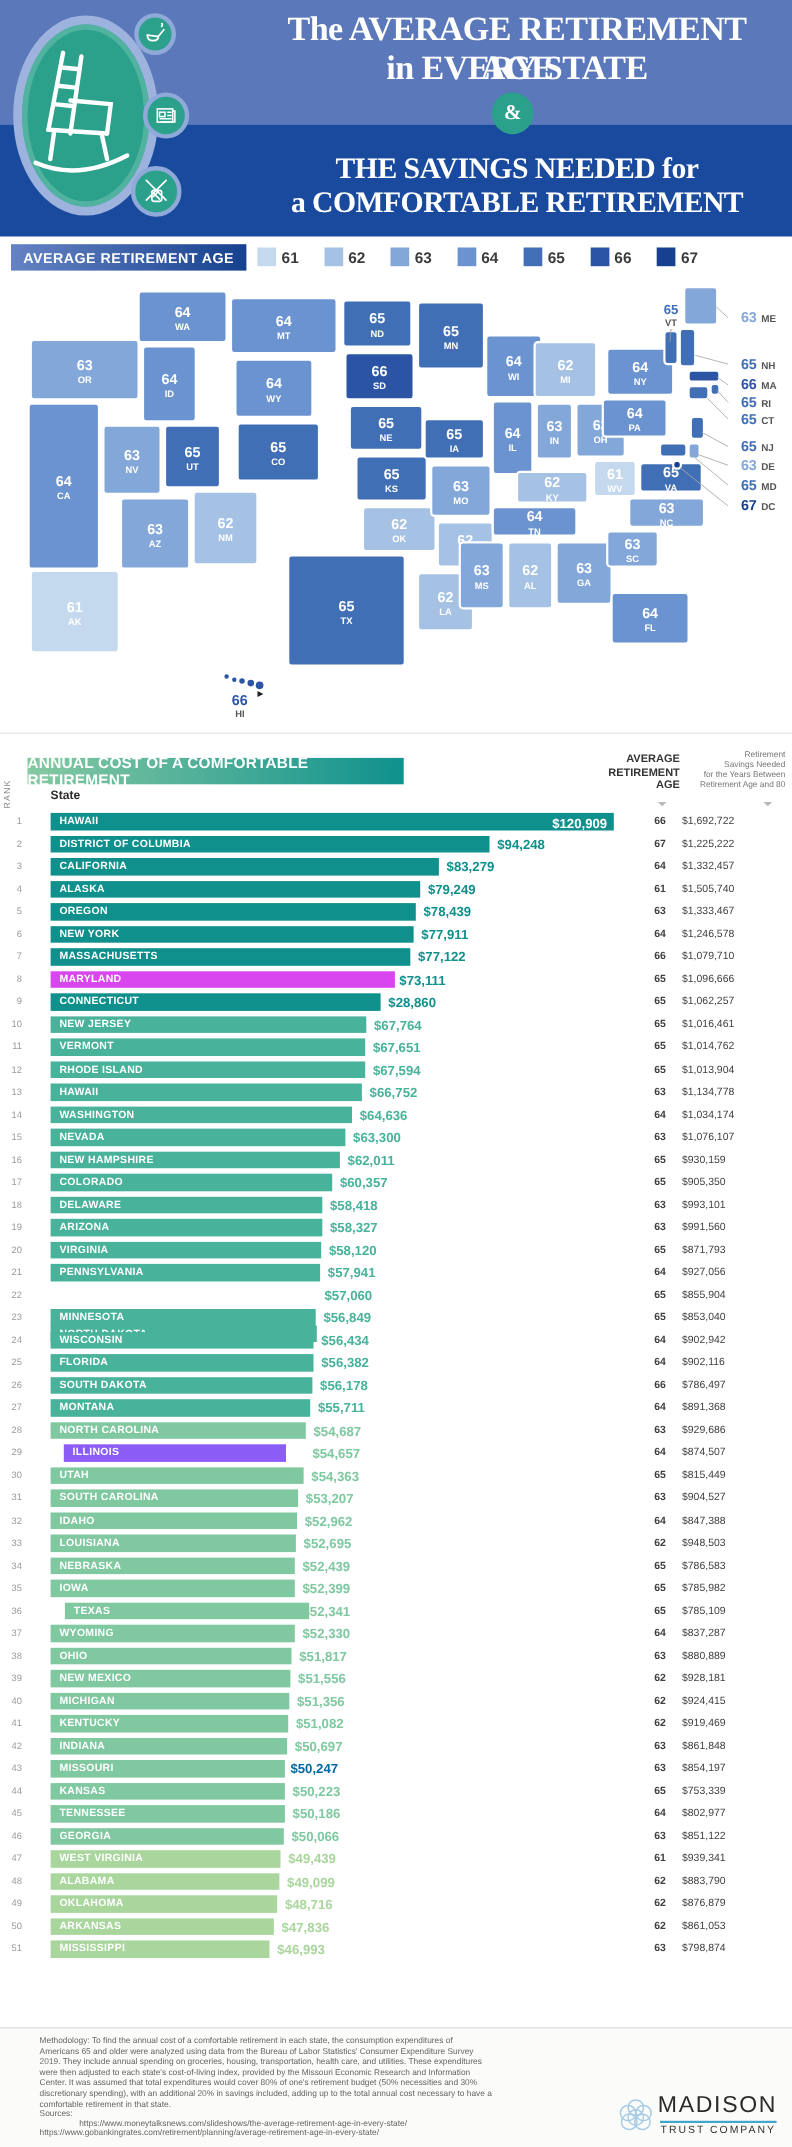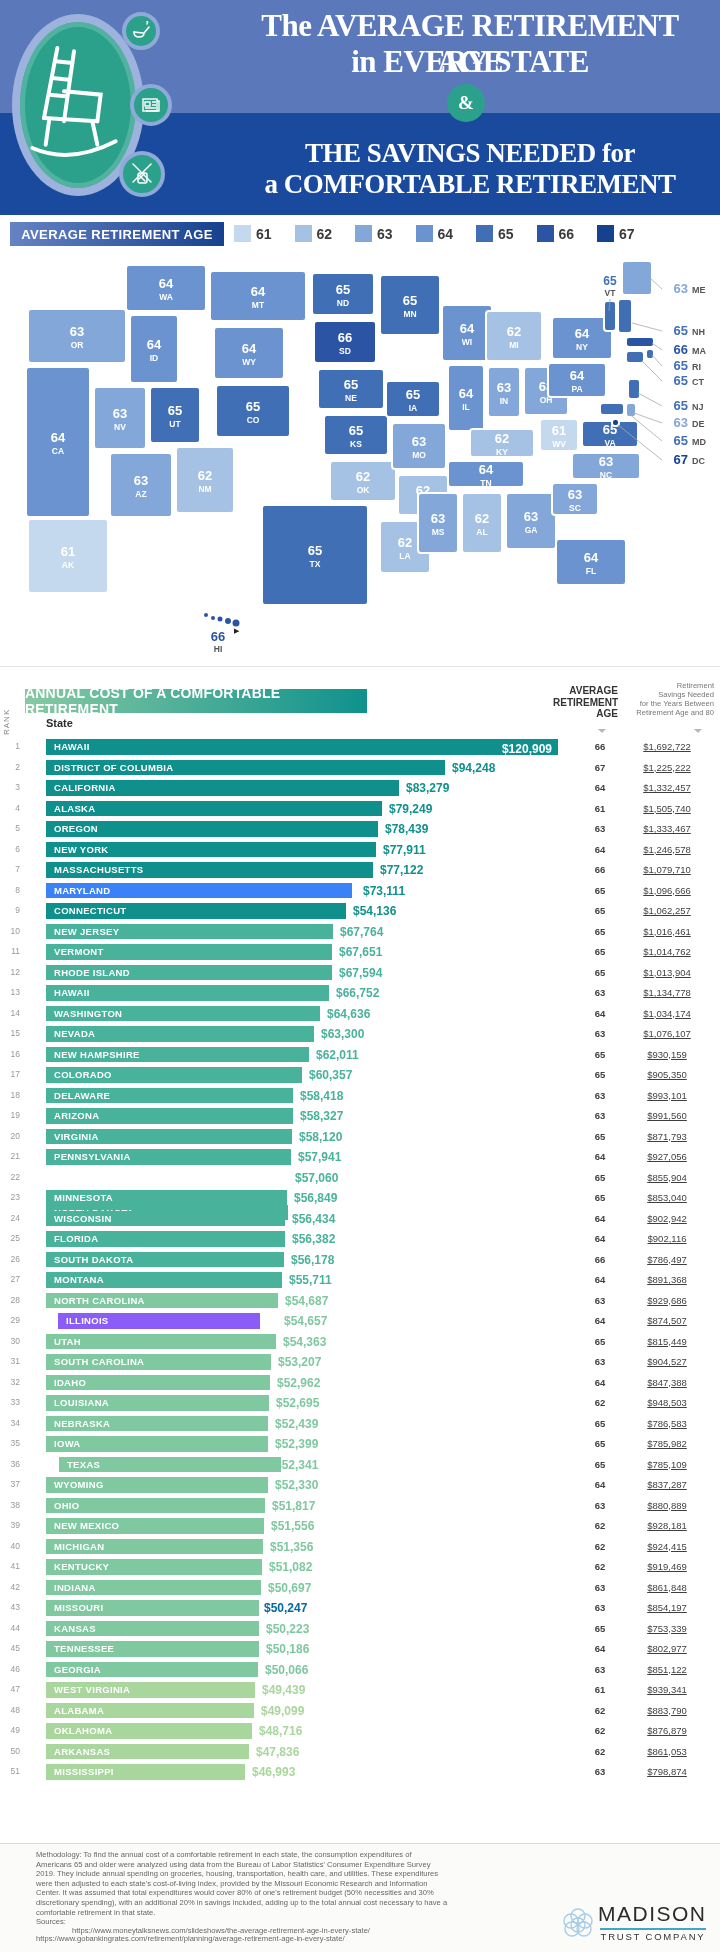--- a/index.html
+++ b/index.html
@@ -52,21 +52,21 @@
   #chev-sav{left:694px;}
   .trow{position:absolute;left:0;width:720px;height:20px;}
   .trk{position:absolute;left:0;top:4px;width:20px;text-align:right;font-size:8.5px;color:#999;}
   .tbar{position:absolute;left:46px;top:2px;height:15.5px;}
   .tst{position:absolute;left:8px;top:0;height:15.5px;line-height:15.5px;color:#fff;
     font-size:9.5px;font-weight:bold;letter-spacing:.3px;white-space:nowrap;}
   .tval{position:absolute;top:3px;font-size:12px;font-weight:bold;white-space:nowrap;}
   .tval.inside{color:#fff;right:6px;}
   .tage{position:absolute;left:580px;top:4px;width:40px;text-align:center;font-size:9.5px;
     font-weight:bold;color:#3f3f3f;}
-  .tsav{position:absolute;left:620px;top:4px;width:94px;text-align:center;font-size:9.5px;color:#3f3f3f;text-decoration:underline;}
+  .tsav{position:absolute;left:620px;top:4px;width:94px;text-align:left;font-size:9.5px;color:#3f3f3f;}
   
   #footer{position:absolute;left:0;top:1843px;width:720px;height:109px;background:#fbfbf9;
     border-top:1px solid #d9d9d9;}
   #meth{position:absolute;left:36px;top:6px;width:412px;font-size:7.6px;color:#666;line-height:9.6px;}
   #src-label{position:absolute;left:36px;top:73px;font-size:7.6px;color:#666;}
   .src{position:absolute;left:36px;font-size:7.6px;color:#666;}
   #src0{top:82px;padding-left:36px;} #src1{top:90px;}
   #logo{position:absolute;left:560px;top:58px;width:150px;height:44px;}
   #logo-name{position:absolute;left:38px;top:0px;font-size:21px;color:#2b2b2b;letter-spacing:1.5px;}
   #logo-line{position:absolute;left:40px;top:26px;width:106px;height:2px;background:#3fa8c9;}
@@ -511,28 +511,28 @@
           <div class="trk">7</div>
           <div class="tbar" style="width: 327px; background: rgb(15, 144, 141);">
             <div class="tst">MASSACHUSETTS</div>
           </div>
           <div class="tage">66</div>
           <div class="tsav">$1,079,710</div>
         </div>
         <div class="trow" style="top: 215.5px;">
           <div class="tval" style="left: 363px; color: rgb(15, 144, 141);">$73,111</div>
           <div class="trk">8</div>
-          <div class="tbar" style="width: 306px; background: #3b82f6;">
+          <div class="tbar" style="width: 272px; background: #d946ef; padding-left: 41px;">
             <div class="tst">MARYLAND</div>
           </div>
           <div class="tage">65</div>
           <div class="tsav">$1,096,666</div>
         </div>
         <div class="trow" style="top: 236px;">
-          <div class="tval" style="left: 353px; color: rgb(15, 144, 141);">$54,136</div>
+          <div class="tval" style="left: 353px; color: rgb(15, 144, 141);">$28,860</div>
           <div class="trk">9</div>
           <div class="tbar" style="width: 300px; background: rgb(15, 144, 141);">
             <div class="tst">CONNECTICUT</div>
           </div>
           <div class="tage">65</div>
           <div class="tsav">$1,062,257</div>
         </div>
         <div class="trow" style="top: 256.5px;">
           <div class="tval" style="left: 340px; color: rgb(72, 178, 155);">$67,764</div>
           <div class="trk">10</div>

